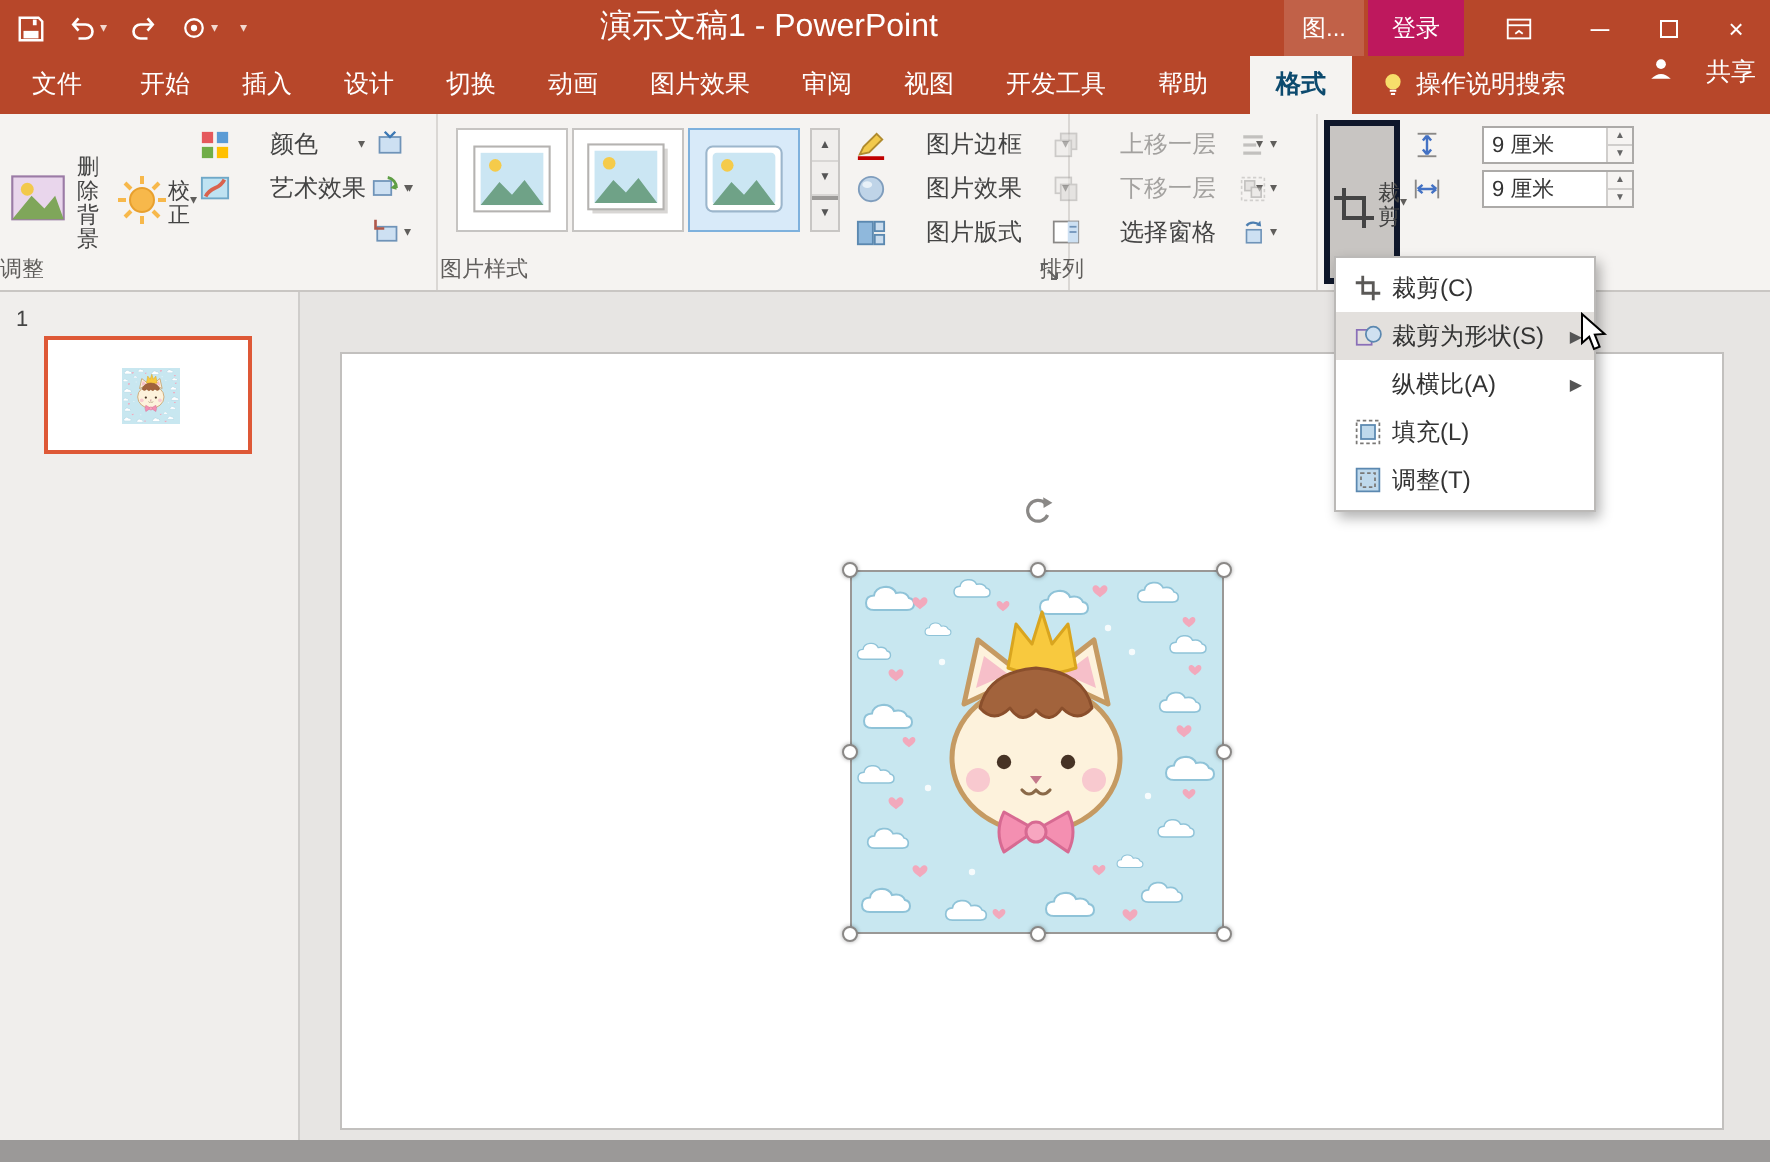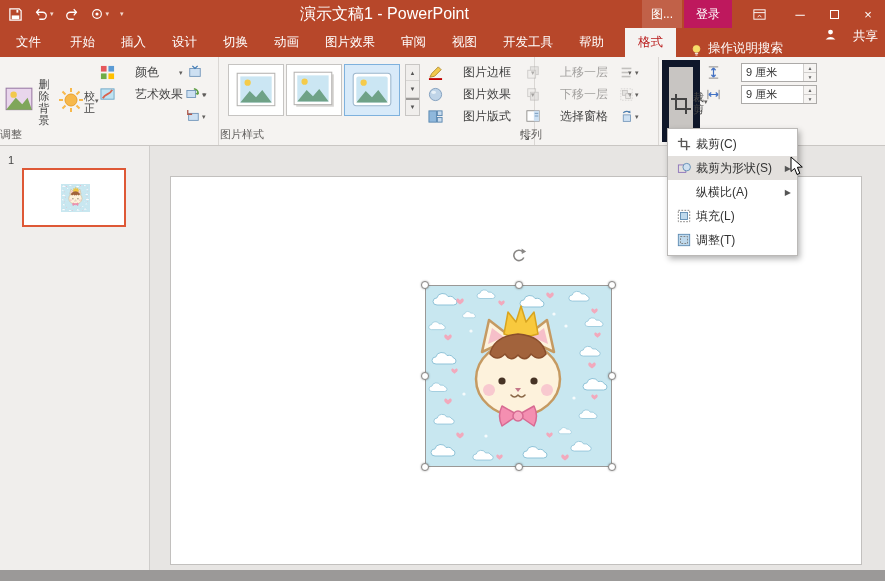--- a/index.html
+++ b/index.html
@@ -18,22 +18,22 @@
   .ctx-label { height:100%; line-height:28px; padding:0 9px; background:rgba(255,255,255,.14); font-size:12px; }
   .signin { height:100%; line-height:28px; padding:0 12px; background:#be185d; font-size:12px; margin-left:2px; }
   .ribbonopts { margin:0 16px 0 20px; }
   .winbtn { width:34px; height:100%; display:flex; align-items:center; justify-content:center; font-size:13px; }
   .maxbox { width:9px; height:9px; border:1px solid #fff; display:inline-block; }
 
   
   .tabrow { height:29px; background:#B7472A; display:flex; align-items:stretch; color:#fff; font-size:12.5px; }
   .tab { padding:0 13px; line-height:29px; white-space:nowrap; }
   .tab.file { padding:0 16px; }
-  .tab.active { background:#F5F3F1; color:#b91c1c; margin-left:8px; }
-  .tellme { display:flex; align-items:flex-end; gap:5px; margin-left:14px; white-space:nowrap; }
+  .tab.active { background:#F5F3F1; color:#0c4a6e; margin-left:8px;font-weight:bold; }
+  .tellme { display:flex; align-items:center; gap:5px; margin-left:14px; white-space:nowrap; }
   .share { display:flex; align-items:flex-start; gap:16px; margin-left:auto; margin-right:7px; white-space:nowrap; }
 
   
   .ribbon { height:89px; background:#F5F3F1; border-bottom:1px solid #C9C6C3; position:relative; }
   .rgroup { position:absolute; top:0; height:88px; border-right:1px solid #DAD7D4; }
   .glabel { position:absolute; bottom:3px; left:0; right:0; text-align:left; font-size:11px; color:#605E5C; }
   .bigbtn { position:absolute; display:flex; flex-direction:row; align-items:center; justify-content:flex-start; font-size:11px; color:#444; text-align:center; }
   .bigbtn .blabel { margin-top:4px; line-height:12px; }
   .srow { position:absolute; height:20px; display:flex; align-items:center; gap:20px; font-size:12px; color:#444; white-space:nowrap; }
   .srow svg, .bigbtn svg { flex:0 0 auto; display:block; }
@@ -43,21 +43,21 @@
   .micro { position:absolute; display:flex; align-items:center; gap:2px; height:18px; }
 
   .style-gallery { position:absolute; left:8px; top:7px; display:flex; }
   .style-thumb { width:56px; height:52px; background:#fff; border:1px solid #C6C4C2; margin-right:2px; display:flex; align-items:center; justify-content:center; }
   .style-thumb.sel { background:#D8EAF9; border-color:#7EB1DD; }
   .gal-btns { position:absolute; left:185px; top:7px; width:15px; height:52px; display:flex; flex-direction:column; border:1px solid #C8C6C4; }
   .gal-btns span { flex:1; display:flex; align-items:center; justify-content:center; font-size:6px; color:#555; background:#F0EEEC; border-bottom:1px solid #D8D6D4; }
   .gal-btns span:last-child { border-bottom:none; border-top:2px solid #9c9a98; }
   .launcher { position:absolute; right:3px; bottom:3px; width:13px; height:13px; display:flex; align-items:center; justify-content:center; }
 
-  .cropbtn { left:2px; top:3px; width:38px; height:82px; background:#C8C5C2; border:7px solid #0f172a; }
+  .cropbtn { left:2px; top:3px; width:38px; height:82px; background:#C8C5C2; border:3px solid #0f172a; }
   .spin { display:flex; width:76px; height:19px; border:1px solid #ACAAA8; background:#fff; font-size:11px; align-items:stretch; }
   .spin .val { flex:1; padding-left:4px; display:flex; align-items:center; color:#333; }
   .spin .btns { width:13px; border-left:1px solid #D0CECC; display:flex; flex-direction:column; }
   .spin .btns span { flex:1; font-size:5px; color:#666; display:flex; align-items:center; justify-content:center; background:#F6F4F2; }
   .spin .btns span:first-child { border-bottom:1px solid #D0CECC; }
 
   
   .crop-menu { position:absolute; left:667px; top:128px; width:131px; background:#fff; border:1px solid #BBB9B7; box-shadow:2px 3px 6px rgba(0,0,0,.3); padding:3px 0; z-index:60; }
   .mi { height:24px; display:flex; align-items:center; padding:0 6px 0 4px; font-size:12px; color:#333; }
   .mi .mi-icon { width:24px; height:18px; display:flex; align-items:center; justify-content:center; }

